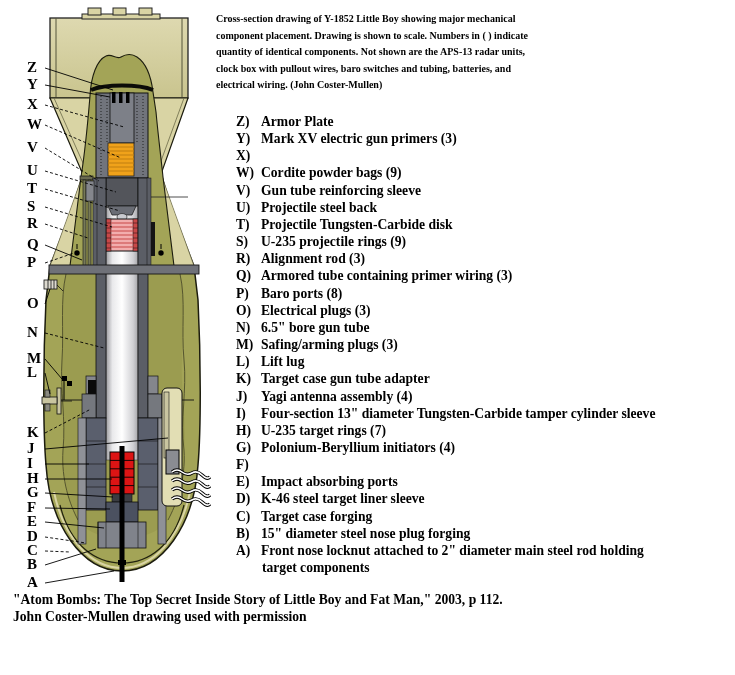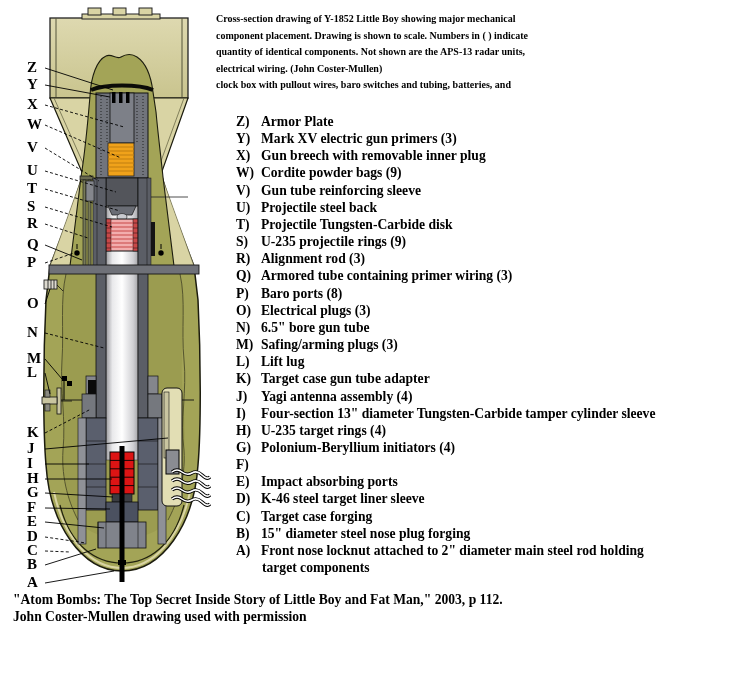--- a/index.html
+++ b/index.html
@@ -252,35 +252,34 @@
         <text x="27" y="569" class="dlabel">B</text>
         <line x1="45" y1="583" x2="114" y2="571" class="leader"></line>
         <text x="27" y="587" class="dlabel">A</text>
       </g>
   </svg>
 
   <div class="intro" id="intro">
       <div class="line">Cross-section drawing of Y-1852 Little Boy showing major mechanical</div>
       <div class="line">component placement. Drawing is shown to scale.  Numbers in ( ) indicate</div>
       <div class="line">quantity of identical components.  Not shown are the APS-13 radar units,</div>
+      <div class="line">clock box with pullout wires, baro switches and tubing, batteries, and</div>
       <div class="line">electrical wiring.  (John Coster-Mullen)</div>
-      <div class="line">clock box with pullout wires, baro switches and tubing, batteries, and</div>
     </div>
   <div class="legend" id="legend">
       <div class="row">
         <span class="key">Z)</span>
         <span>Armor Plate</span>
       </div>
       <div class="row">
         <span class="key">Y)</span>
         <span>Mark XV electric gun primers (3)</span>
       </div>
       <div class="row">
         <span class="key">X)</span>
-        <span>Gun breech with removable inner plug</span>
       </div>
       <div class="row">
         <span class="key">W)</span>
         <span>Cordite powder bags (9)</span>
       </div>
       <div class="row">
         <span class="key">V)</span>
         <span>Gun tube reinforcing sleeve</span>
       </div>
       <div class="row">
@@ -330,21 +329,21 @@
       <div class="row">
         <span class="key">J)</span>
         <span>Yagi antenna assembly (4)</span>
       </div>
       <div class="row">
         <span class="key">I)</span>
         <span>Four-section 13" diameter Tungsten-Carbide tamper cylinder sleeve</span>
       </div>
       <div class="row">
         <span class="key">H)</span>
-        <span>U-235 target rings (4)</span>
+        <span>U-235 target rings (7)</span>
       </div>
       <div class="row">
         <span class="key">G)</span>
         <span>Polonium-Beryllium initiators (4)</span>
       </div>
       <div class="row">
         <span class="key">F)</span>
       </div>
       <div class="row">
         <span class="key">E)</span>

